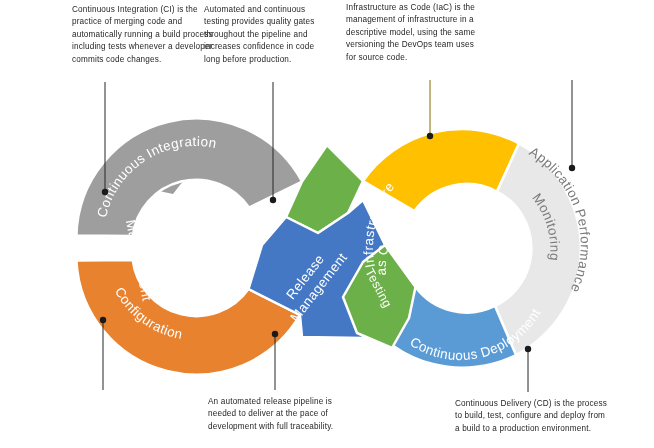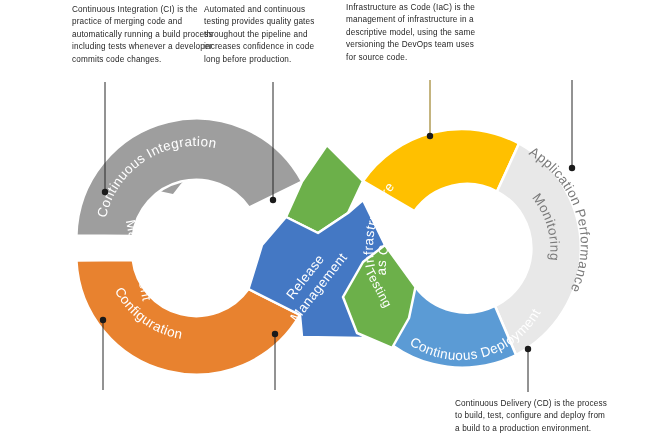--- a/index.html
+++ b/index.html
@@ -251,16 +251,17 @@
   </svg>
 
   <div class="note note-top" id="note-ci">Continuous Integration (CI) is the practice of merging code and automatically running a build process including tests whenever a developer commits code changes.</div>
 
   <div class="note note-top" id="note-iac">Infrastructure as Code (IaC) is the management of infrastructure in a descriptive model, using the same versioning the DevOps team uses for source code.</div>
 
   <div class="note note-top" id="note-test">Automated and continuous testing provides quality gates throughout the pipeline and increases confidence in code long before production.</div>
 
 
 
+  <div class="note note-bottom" id="note-rm">An automated release pipeline is needed to deliver at the pace of development with full traceability.</div>
 
   <div class="note note-bottom" id="note-cd">Continuous Delivery (CD) is the process to build, test, configure and deploy from a build to a production environment.</div>
 
 </div>
 
 </body></html>

